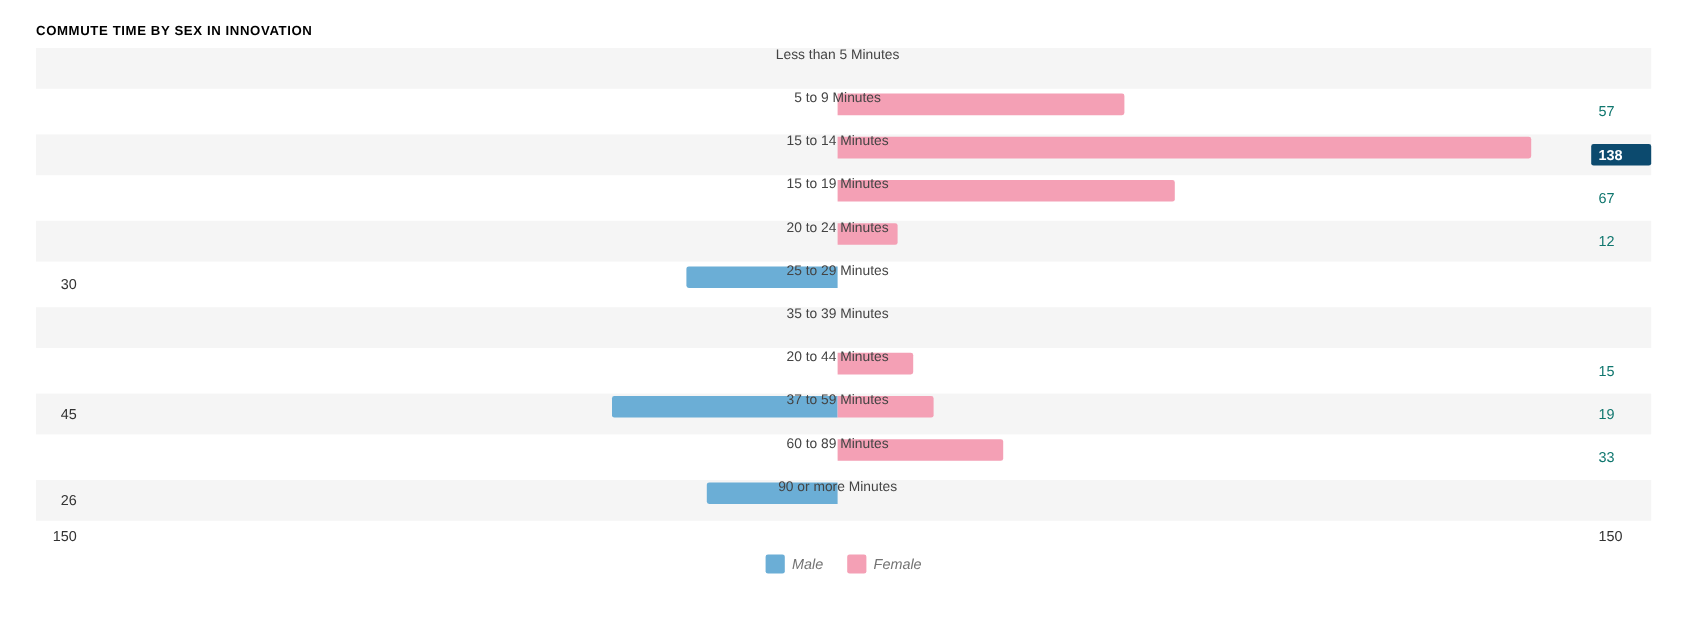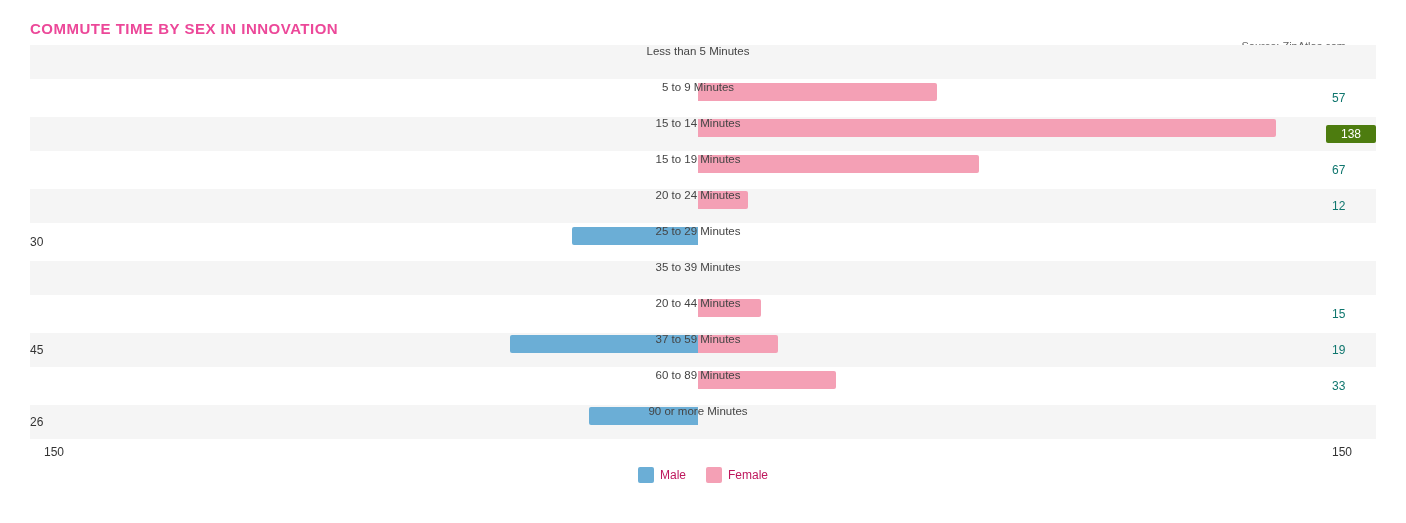--- a/index.html
+++ b/index.html
@@ -4,24 +4,24 @@
   <style>
     * { box-sizing: border-box; margin: 0; padding: 0; }
     body {
       font-family: Arial, sans-serif;
       background: #fff;
       width: 1406px;
       min-height: 523px;
       padding: 20px 30px;
     }
     .chart-title {
-      font-size: 15px;
+      font-size: 11px;
       font-weight: bold;
       text-transform: uppercase;
-      color: #ec4899;
+      color: #000000;
       letter-spacing: 0.5px;
       margin-bottom: 4px;
     }
     .source {
       position: absolute;
       top: 20px;
       right: 30px;
       font-size: 11px;
       color: #666;
     }
@@ -36,21 +36,21 @@
       margin-bottom: 2px;
     }
     .row:nth-child(odd) {
       background: #f5f5f5;
     }
     .row:nth-child(even) {
       background: #fff;
     }
     .left-val {
       width: 40px;
-      text-align: left;
+      text-align: right;
       font-size: 12px;
       color: #333;
       padding-right: 6px;
       flex-shrink: 0;
     }
     .bars-container {
       flex: 1;
       display: flex;
       align-items: flex-start;
       position: relative;
@@ -101,26 +101,25 @@
     }
     .right-val {
       width: 50px;
       text-align: left;
       font-size: 12px;
       color: #0f766e;
       padding-left: 6px;
       flex-shrink: 0;
     }
     .right-val.highlight {
-      background: #4d7c0f;
+      background: #0c4a6e;
       color: #fff;
       padding: 2px 6px;
       border-radius: 2px;
-      font-weight: normal;
-      text-align: center;
+      font-weight: bold;
     }
     .axis-row {
       display: flex;
       align-items: center;
       margin-top: 6px;
     }
     .axis-left {
       width: 40px;
       text-align: right;
       font-size: 12px;
@@ -134,21 +133,22 @@
       color: #333;
       padding-left: 6px;
     }
     .legend {
       display: flex;
       justify-content: center;
       align-items: center;
       gap: 20px;
       margin-top: 8px;
       font-size: 12px;
-      color: #be185d;
+      color: #737373;
+      font-style: italic;
     }
     .legend-item {
       display: flex;
       align-items: center;
       gap: 6px;
     }
     .legend-box {
       width: 16px;
       height: 16px;
       border-radius: 2px;

